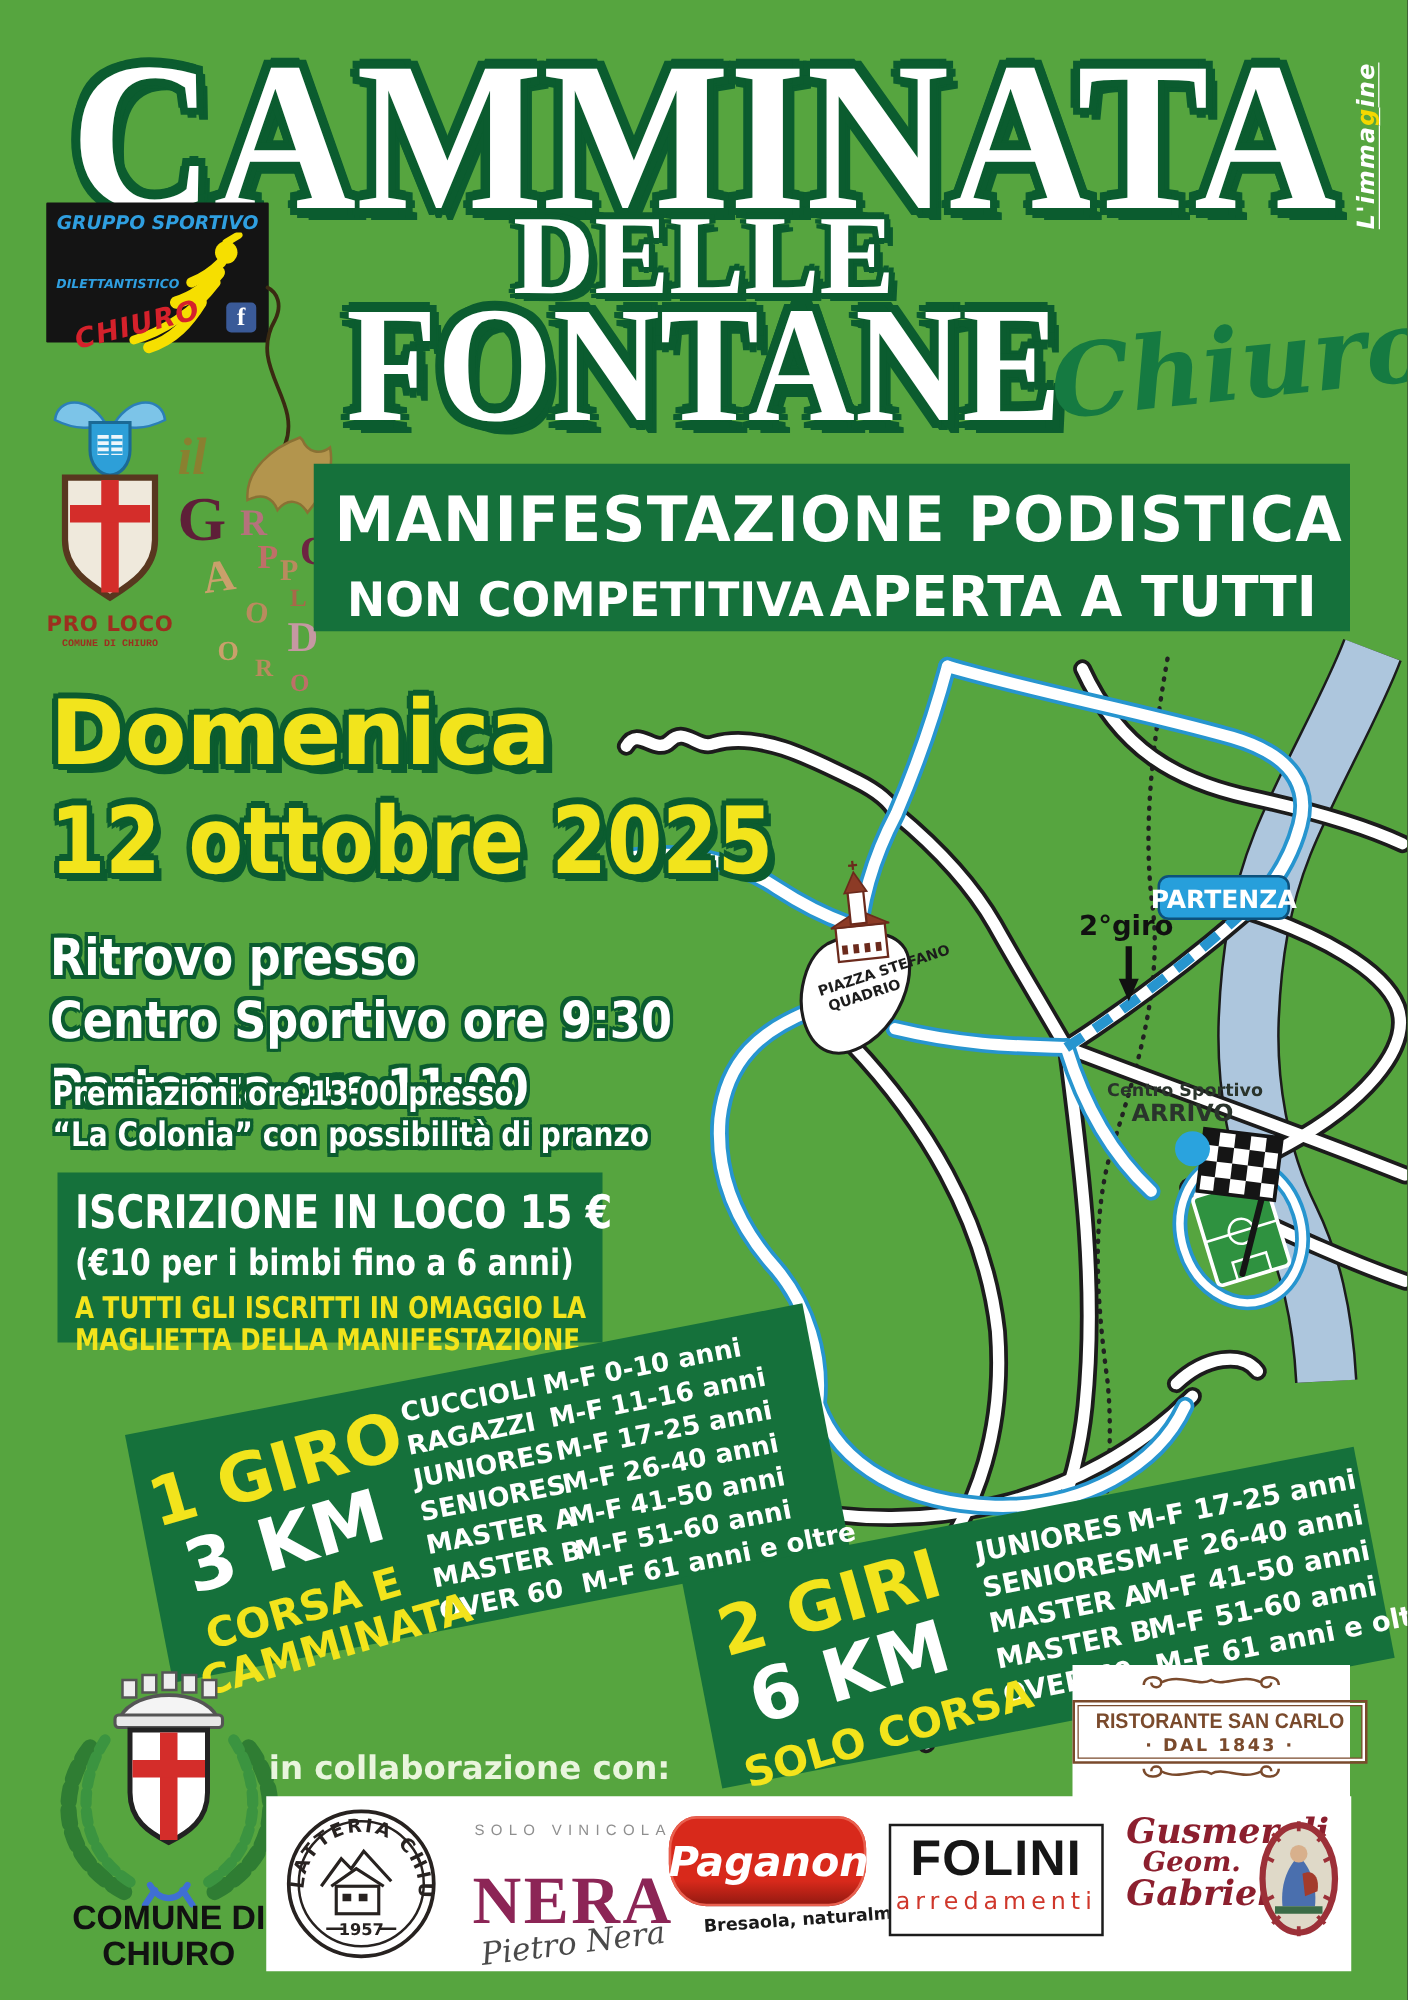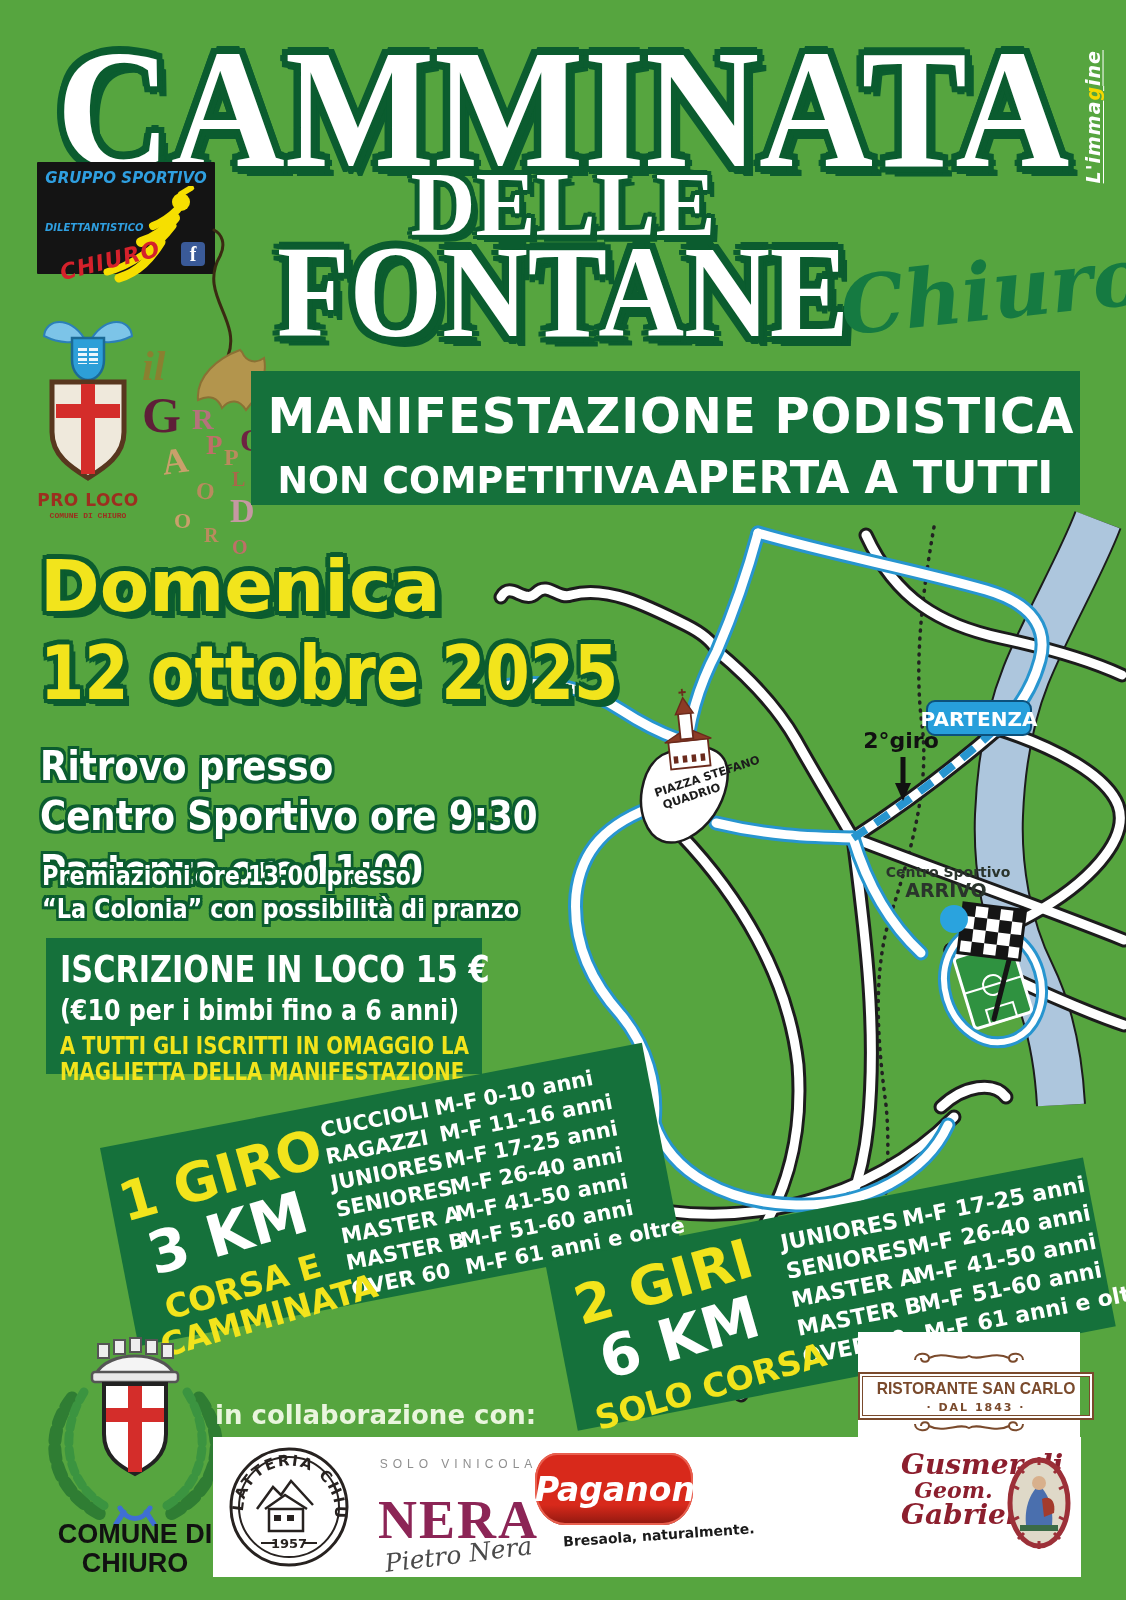--- a/index.html
+++ b/index.html
@@ -107,26 +107,26 @@
   .cat-mf{width:50px;} .loop2 .cat-mf{width:54px;}
 
   
   .comune-txt{left:20px;top:1520px;width:230px;text-align:center;color:#111;
               font-family:"Liberation Sans",sans-serif;font-weight:bold;font-size:27px;line-height:1.08;}
 
   
   .collab{left:215px;top:1400px;color:#e9f5dd;font-weight:bold;font-size:26px;}
   .strip{left:213px;top:1437px;width:868px;height:140px;background:#fff;}
   .sancarlo{left:858px;top:1332px;width:222px;height:112px;background:#fff;text-align:center;
-            padding-top:16px;box-sizing:border-box;}
+            padding-top:4px;box-sizing:border-box;}
   .sc-frame{display:inline-block;border:2px solid #7a4a2c;box-shadow:inset 0 0 0 2px #fff,inset 0 0 0 3px #7a4a2c;
             padding:5px 8px 4px 8px;margin-top:2px;}
   .sc-name{color:#7a4a2c;font-family:"Liberation Sans",sans-serif;font-weight:bold;font-size:17px;
            white-space:nowrap;transform:scaleX(.92);}
-  .sc-sub{color:#7a4a2c;font-size:11px;font-weight:bold;letter-spacing:2px;margin-top:2px;}
+  .sc-sub{color:#7a4a2c;font-size:14px;font-weight:bold;letter-spacing:2px;margin-top:2px;}
 
   .nera{left:148px;top:20px;width:195px;text-align:center;position:absolute;}
   .nera-top{color:#8f8f8f;font-family:"Liberation Sans",sans-serif;font-size:12px;letter-spacing:5px;white-space:nowrap;}
   .nera-name{color:#8c2556;font-family:"Liberation Serif",serif;font-weight:bold;font-size:54px;
              line-height:.95;letter-spacing:2px;margin-top:24px;}
   .nera-sign{color:#4a4a4a;font-family:"DejaVu Serif",serif;font-style:italic;font-size:25px;
              transform:rotate(-7deg);margin-top:-6px;white-space:nowrap;}
 
   .paganoni{left:322px;top:16px;width:160px;position:absolute;text-align:center;}
   .pag-blob{width:158px;height:72px;background:linear-gradient(#d8291b 72%,#8e1810 100%);
@@ -497,20 +497,24 @@
       <div class="nera-top">SOLO VINICOLA</div>
       <div class="nera-name">NERA</div>
       <div class="nera-sign">Pietro Nera</div>
     </div>
 
     <div class="paganoni">
       <div class="pag-blob"><span>Paganoni</span><span class="pag-reg">®</span></div>
       <div class="pag-tag">Bresaola, naturalmente.</div>
     </div>
 
+    <div class="folini">
+      <div class="folini-name">FOLINI</div>
+      <div class="folini-sub">arredamenti</div>
+    </div>
 
     <div class="gusmeroli">
       <div class="gus1">Gusmeroli</div>
       <div class="gus2">Geom.</div>
       <div class="gus3">Gabriele</div>
     </div>
 
     <svg style="position:absolute;left:793px;top:18px;" width="66" height="96" viewBox="0 0 66 96">
       <ellipse cx="33" cy="48" rx="29" ry="43" fill="#dfd9c8" stroke="#9c3038" stroke-width="5"></ellipse>
       <path d="M33 2 v8 M33 86 v8 M5 30 l8 4 M61 30 l-8 4 M5 66 l8 -4 M61 66 l-8 -4 M12 12 l6 6 M54 12 l-6 6 M12 84 l6 -6 M54 84 l-6 -6" stroke="#9c3038" stroke-width="3"></path>

